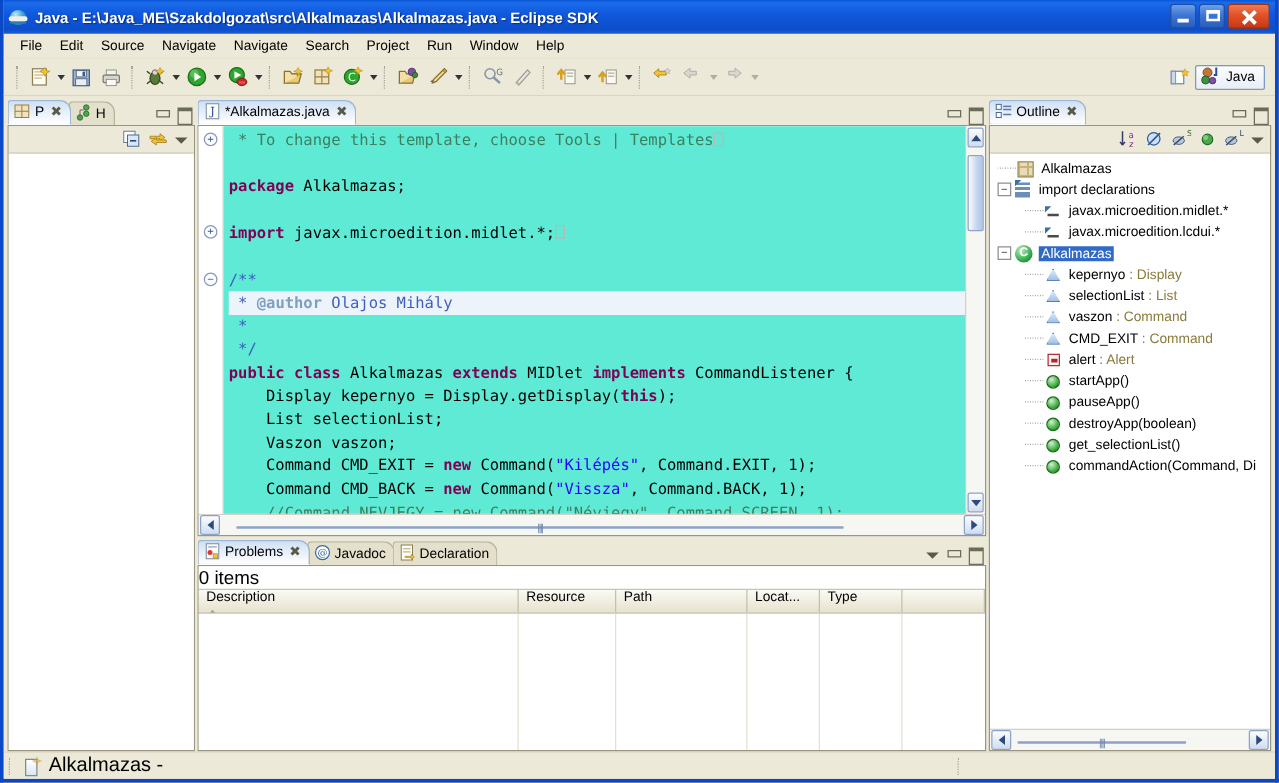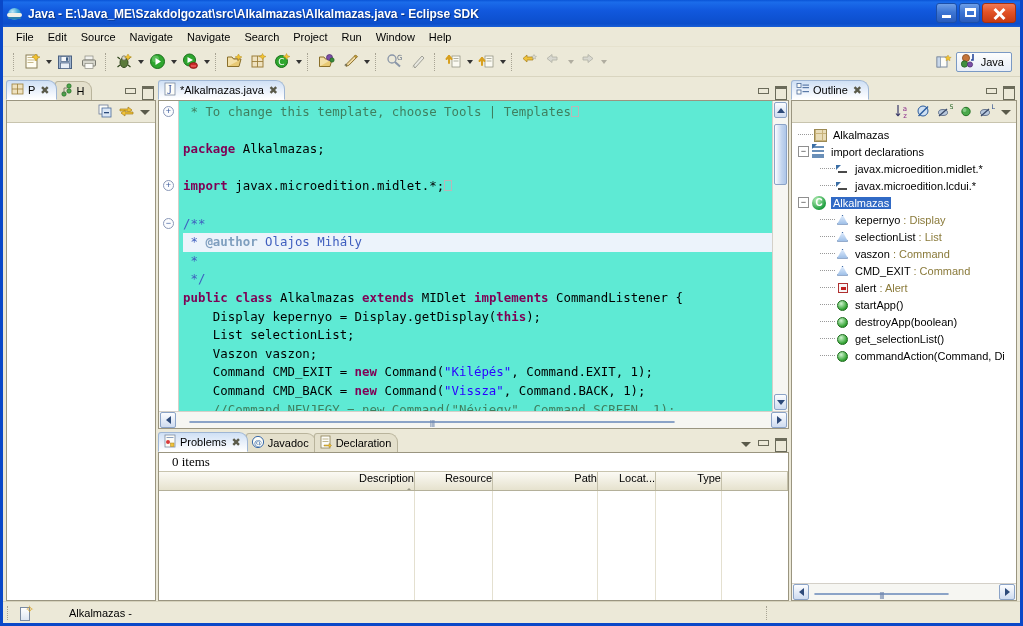--- a/index.html
+++ b/index.html
@@ -331,30 +331,30 @@
   }
   .ic-method {
     width: 11px; height: 11px; margin: 3px 0 0 1px; border-radius: 50%;
     background: radial-gradient(circle at 35% 30%,#cff2cf,#3aa83a 65%,#1d7a1d);
     border: 1px solid #1a6b1a;
   }
 
   
   .prob-count {
     height: 18px; flex: 0 0 18px; display: flex; align-items: center;
-    padding-left: 13px; font-size: 13px; background: #fff; color: #000; font-family: Liberation Serif, serif;
+    padding-left: 0; font-size: 15px; background: #fff; color: #000;
   }
   .table-head {
     height: 20px; flex: 0 0 20px; display: flex;
     background: linear-gradient(180deg,#fbfaf4,#e6e2ce);
     border-top: 1px solid #c8c4ae; border-bottom: 1px solid #b4b09a;
     font-size: 11px;
   }
   .th {
-    display: flex; align-items: flex-end; gap: 4px;
+    display: flex; align-items: flex-start; gap: 4px;
     padding-left: 6px; border-right: 1px solid #c4c0aa;
     cursor: default; overflow: hidden; white-space: nowrap; flex-direction: column;
   }
   .sort-asc {
     width: 0; height: 0; border-left: 5px solid transparent;
     border-right: 5px solid transparent; border-bottom: 5px solid #9a9a8a;
   }
   .table-body { flex: 1 1 auto; background: #fff; display: flex; }
   .col-sep { border-right: 1px solid #e4e0d0; }
 
@@ -366,21 +366,21 @@
   }
   .sb-grip2 { width: 4px; height: 14px; border-left: 1px dotted #a8a494; }
   .status-icon { width: 16px; height: 16px; position: relative; }
   .status-icon::before {
     content: ""; position: absolute; left: 3px; top: 2px; width: 8px; height: 12px;
     border: 1px solid #7a8aa0; background: linear-gradient(180deg,#fff,#dde6f2);
   }
   .status-icon::after {
     content: "✧"; position: absolute; left: 8px; top: -2px; color: #d8a01e; font-size: 11px;
   }
-  .status-text { font-size: 11px; color: #000; margin-left: 30px; }
+  .status-text { font-size: 16px; color: #000; }
   .status-sep { margin-left: auto; margin-right: 250px; width: 4px; height: 14px; border-left: 1px dotted #a8a494; }
 </style>
 </head>
 <body>
 
 <div class="window">
 
   <div class="titlebar">
     <span class="title-icon"></span>
     <span class="title-text">Java - E:\Java_ME\Szakdolgozat\src\Alkalmazas\Alkalmazas.java - Eclipse SDK</span>
@@ -921,20 +921,28 @@
                 <span class="ic-method" style="display: block;"></span>
               </span>
               <span class="tlabel">startApp()</span>
             </div>
             <div class="tnode">
               <span class="ind" style="width: 28px;"></span>
               <span class="dots h"></span>
               <span class="ticon">
                 <span class="ic-method" style="display: block;"></span>
               </span>
+              <span class="tlabel">pauseApp()</span>
+            </div>
+            <div class="tnode">
+              <span class="ind" style="width: 28px;"></span>
+              <span class="dots h"></span>
+              <span class="ticon">
+                <span class="ic-method" style="display: block;"></span>
+              </span>
               <span class="tlabel">destroyApp(boolean)</span>
             </div>
             <div class="tnode">
               <span class="ind" style="width: 28px;"></span>
               <span class="dots h"></span>
               <span class="ticon">
                 <span class="ic-method" style="display: block;"></span>
               </span>
               <span class="tlabel">get_selectionList()</span>
             </div>

